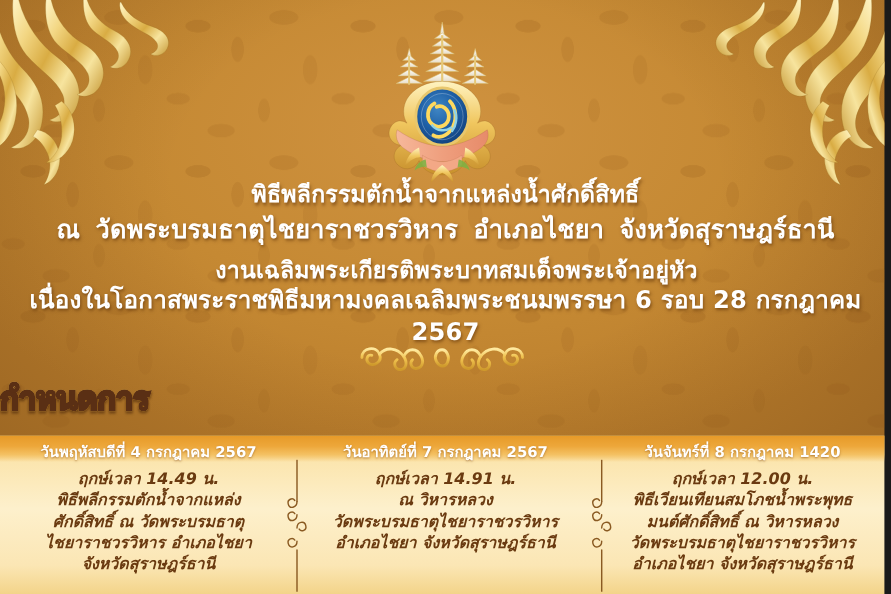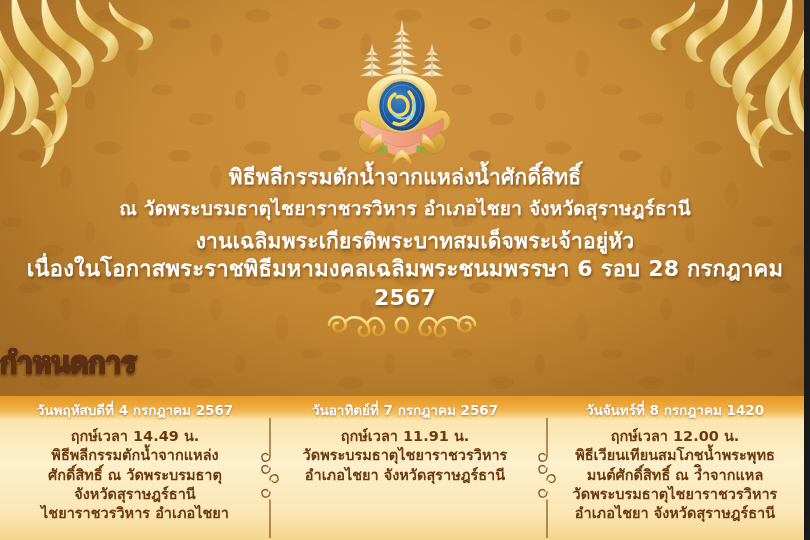--- a/index.html
+++ b/index.html
@@ -76,21 +76,21 @@
     top: 164px;
     width: 810px;
     text-align: center;
     color: #ffffff;
     font-weight: bold;
     letter-spacing: .2px;
     text-shadow: 1px 2px 3px rgba(80,38,4,.55);
   }
   .t-line { line-height: 1.30; }
   .t1 { font-size: 21px; }
-  .t2 { font-size: 19px; margin-top: 5px; }
+  .t2 { font-size: 23px; margin-top: 5px; font-family: Liberation Mono, monospace; }
   .t3 { font-size: 21px; margin-top: 7px; margin-left: 20px; }
   .t4 { font-size: 22px; margin-top: 0; }
 
   
   .divider {
     position: absolute;
     left: 50%;
     top: 310px;
     transform: translateX(-50%);
     width: 310px;
@@ -153,21 +153,21 @@
     text-shadow: 0 1px 2px rgba(120,60,6,.55);
     white-space: nowrap;
   }
   .col-body {
     margin-top: 6px;
     font-size: 14.5px;
     line-height: 1.33;
     color: #6a3a10;
     font-weight: bold;
   }
-  .col-body .ln { display: block; }
+  .col-body .ln { display: block; font-style: italic; }
 
   
   .vsep {
     position: absolute;
     top: 22px;
     width: 22px;
     height: 120px;
   }
   .vsep.s1 { left: 259px; }
   .vsep.s2 { left: 536px; }
@@ -331,40 +331,41 @@
     <div class="date-band"></div>
 
     <div class="cols">
 
       <div class="col">
         <div class="col-date">วันพฤหัสบดีที่ 4 กรกฎาคม 2567</div>
         <div class="col-body">
           <span class="ln">ฤกษ์เวลา 14.49 น.</span>
           <span class="ln">พิธีพลีกรรมตักน้ำจากแหล่ง</span>
           <span class="ln">ศักดิ์สิทธิ์ ณ วัดพระบรมธาตุ</span>
+          <span class="ln">ไชยาราชวรวิหาร อำเภอไชยา</span>
           <span class="ln">จังหวัดสุราษฎร์ธานี</span>
-          <span class="ln">ไชยาราชวรวิหาร อำเภอไชยา</span>
         </div>
       </div>
 
       <div class="col">
         <div class="col-date">วันอาทิตย์ที่ 7 กรกฎาคม 2567</div>
         <div class="col-body">
-          <span class="ln">ฤกษ์เวลา 11.91 น.</span>
+          <span class="ln">ฤกษ์เวลา 14.91 น.</span>
+          <span class="ln">ณ วิหารหลวง</span>
           <span class="ln">วัดพระบรมธาตุไชยาราชวรวิหาร</span>
           <span class="ln">อำเภอไชยา จังหวัดสุราษฎร์ธานี</span>
         </div>
       </div>
 
       <div class="col">
         <div class="col-date">วันจันทร์ที่ 8 กรกฎาคม 1420</div>
         <div class="col-body">
           <span class="ln">ฤกษ์เวลา 12.00 น.</span>
           <span class="ln">พิธีเวียนเทียนสมโภชน้ำพระพุทธ</span>
-          <span class="ln">มนต์ศักดิ์สิทธิ์ ณ วิำจากแหล</span>
+          <span class="ln">มนต์ศักดิ์สิทธิ์ ณ วิหารหลวง</span>
           <span class="ln">วัดพระบรมธาตุไชยาราชวรวิหาร</span>
           <span class="ln">อำเภอไชยา จังหวัดสุราษฎร์ธานี</span>
         </div>
       </div>
     </div>
 
     <svg class="vsep s1" viewBox="0 0 22 120">
       <g stroke="#8a5a22" fill="none" stroke-width="1.3" stroke-linecap="round">
         <line x1="11" y1="0" x2="11" y2="38"></line>
         <line x1="11" y1="82" x2="11" y2="120"></line>

